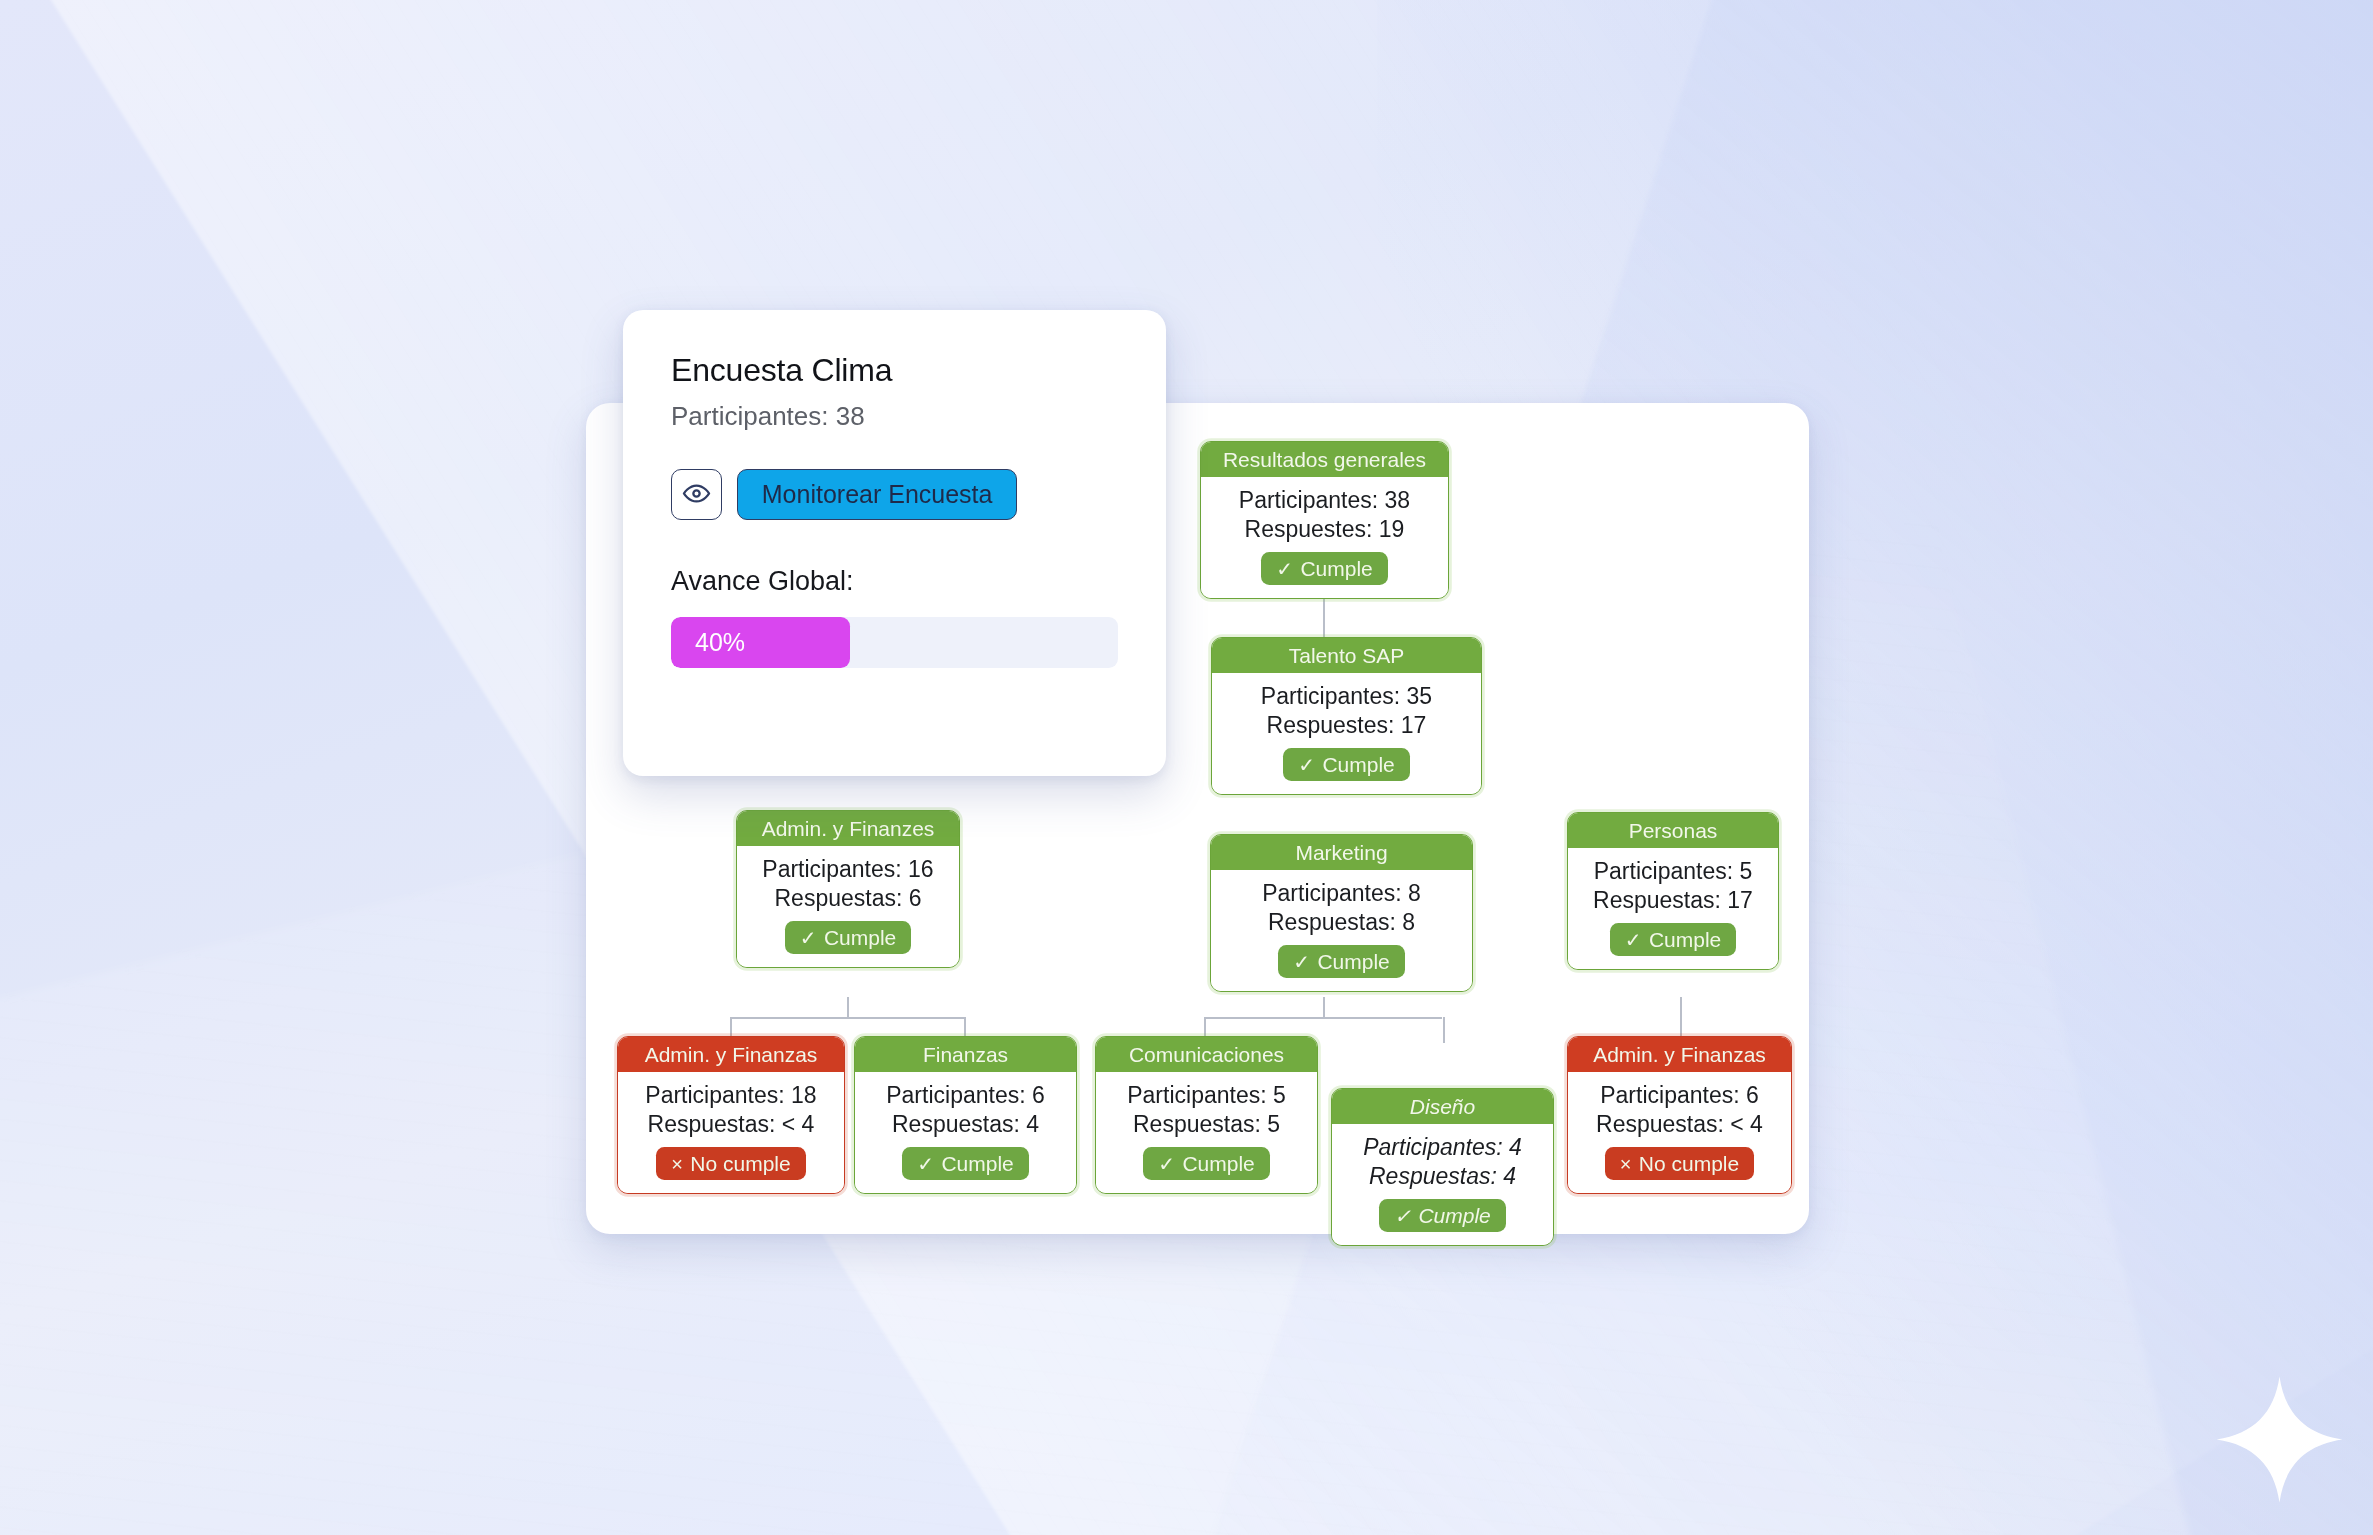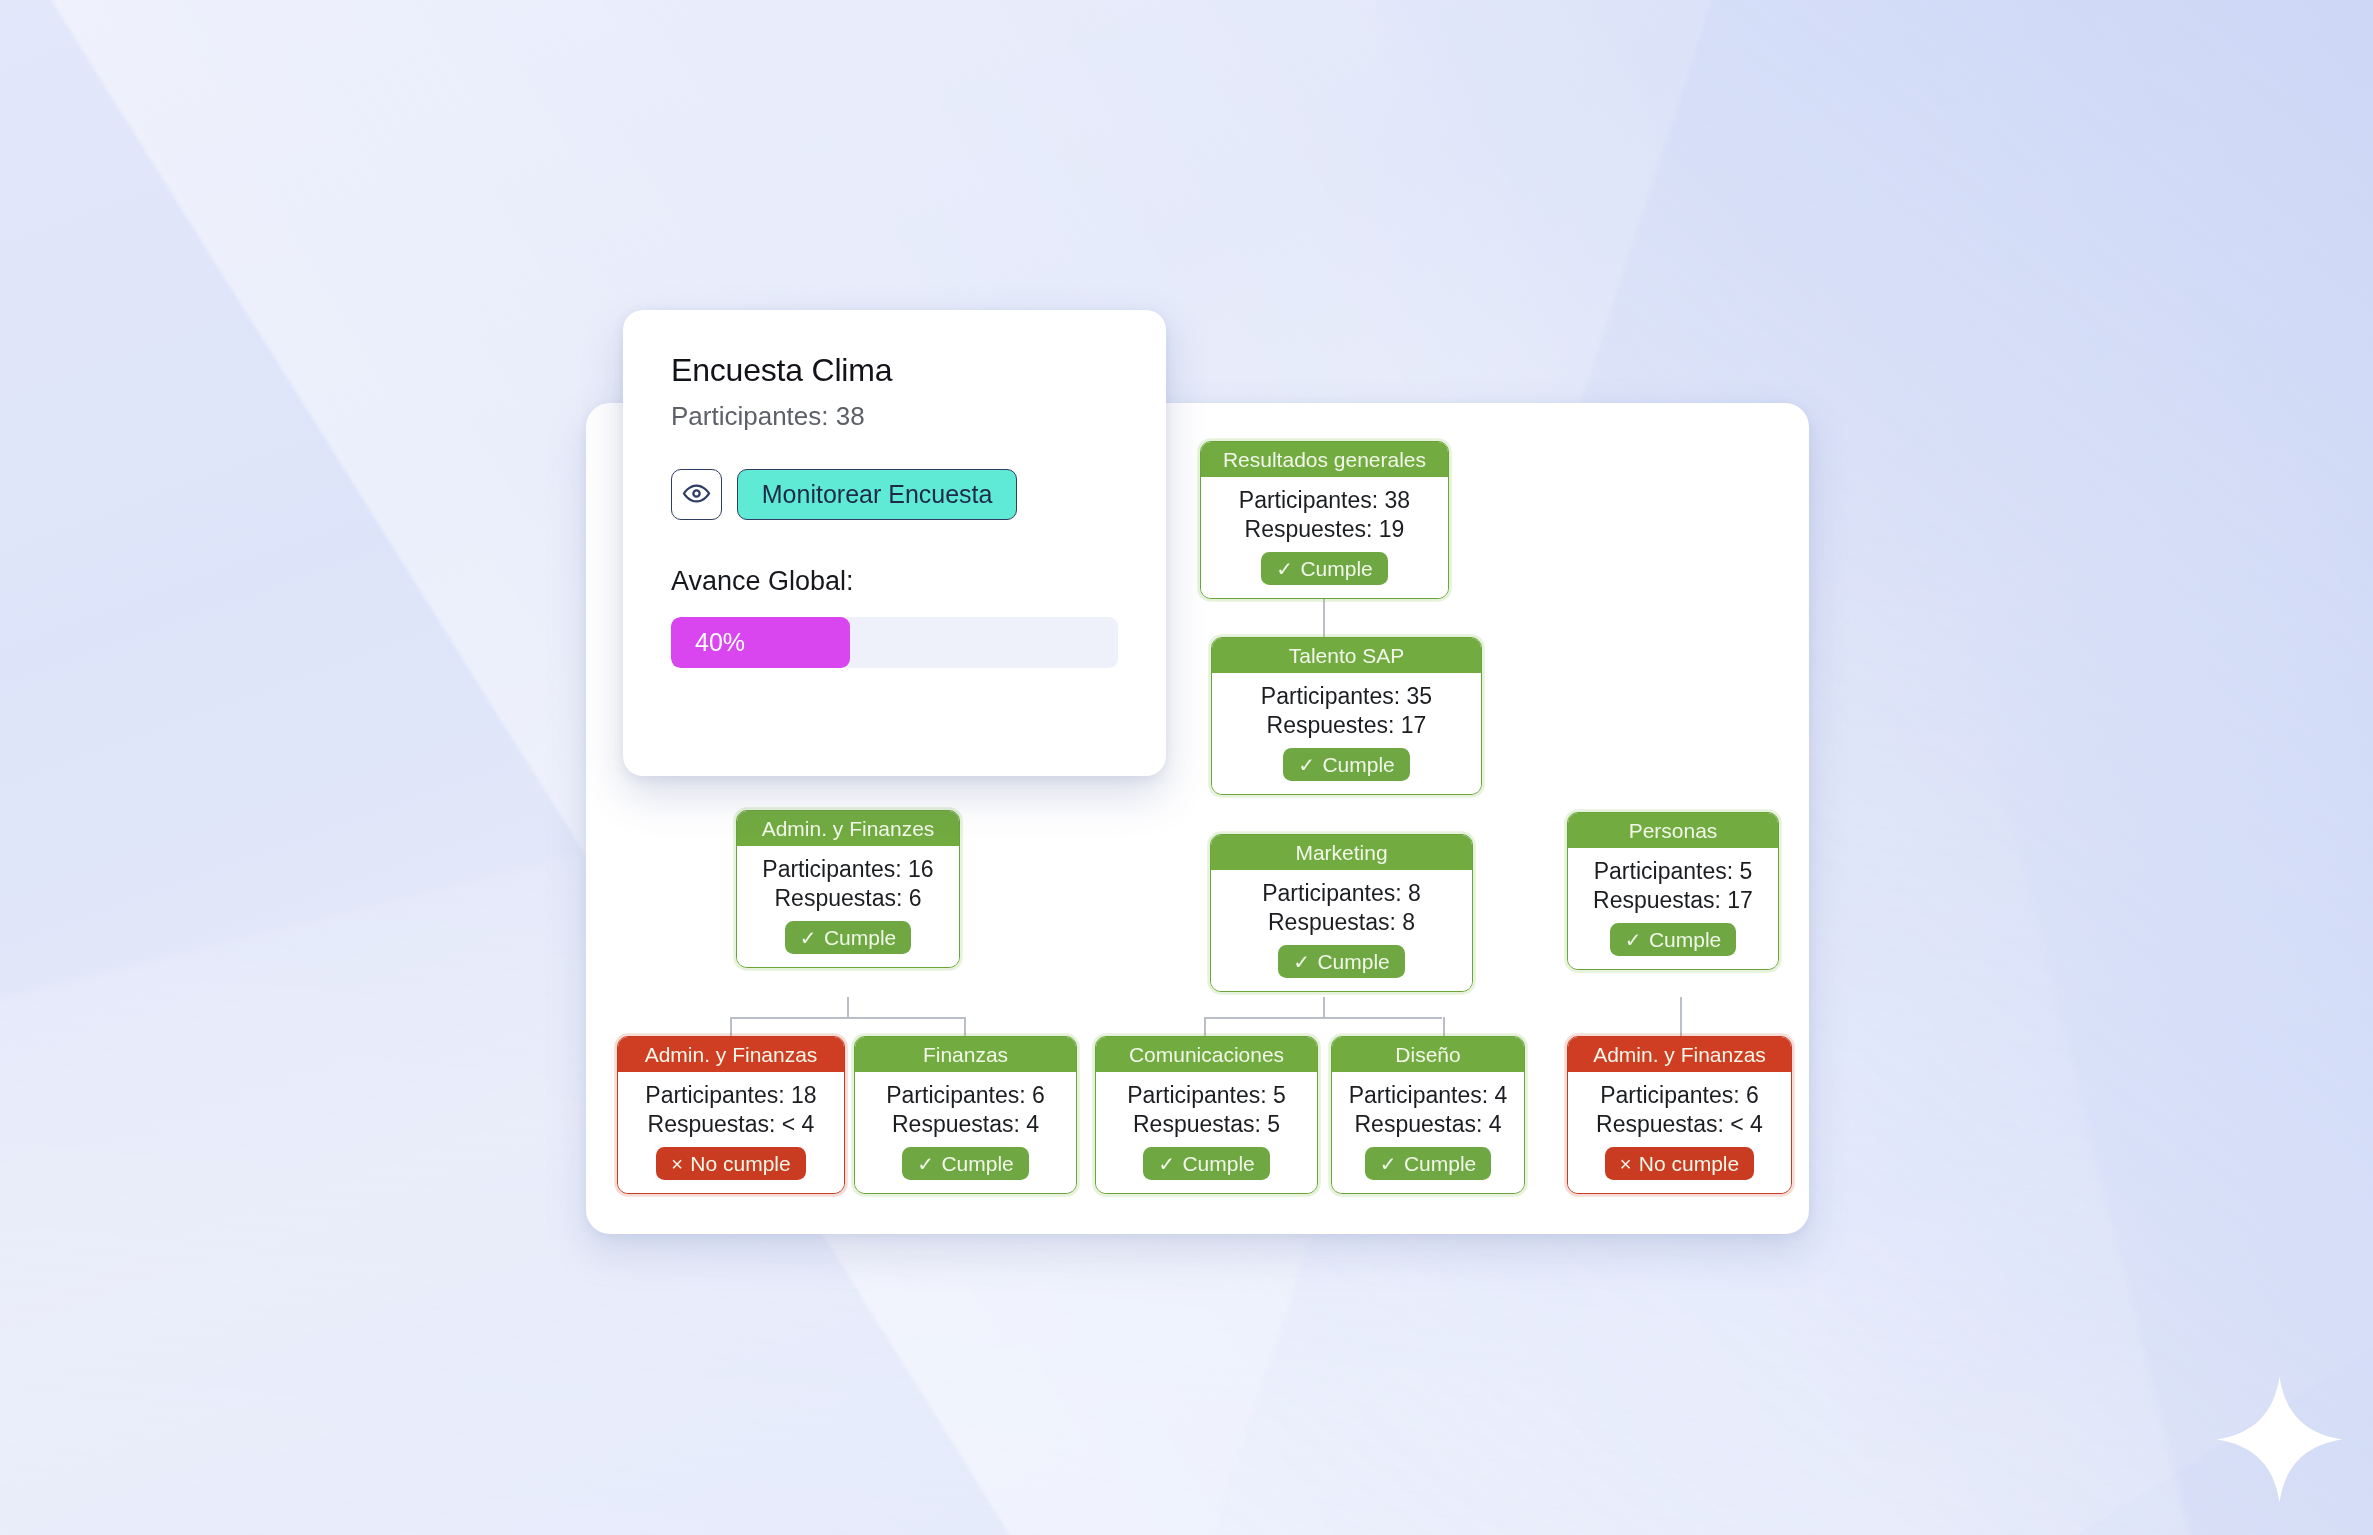--- a/index.html
+++ b/index.html
@@ -68,21 +68,21 @@
   #card-actions{
     display:flex; align-items:center; gap:14.8px; margin-top:37px;
   }
   #eye-button{
     width:51px; height:51px; border:1.8px solid #2f3c63; border-radius:10px;
     display:flex; align-items:center; justify-content:center;
     background:#fff; cursor:pointer;
   }
   #monitor-button{
     height:51px; border:1.8px solid #2f3c63; border-radius:10px;
-    background:#5eead4; color:#1f2a49; font-size:25px;
+    background:#0ea5e9; color:#1f2a49; font-size:25px;
     padding:0 24px; display:flex; align-items:center; cursor:pointer;
     font-family:"Liberation Sans", sans-serif;
     text-align:center;
   }
   #progress-label{
     font-size:27px; color:#16181d; margin-top:46px;
   }
   #progress-track{
     margin-top:20px; width:100%; height:51px;
     background:#eef1fa; border-radius:9.2px; position:relative; overflow:hidden;
@@ -262,21 +262,21 @@
     <div class="node-body">
       <div class="node-line">Participantes: 5</div>
       <div class="node-line">Respuestas: 5</div>
       <div class="badge ok">
         <span class="mark">✓</span>
         <span>Cumple</span>
       </div>
     </div>
   </div>
 
-  <div class="node ok" style="left:1331px; top:1036px; width:194px;">
+  <div class="node ok" style="left:1331px; top:1088px; width:223px;font-style:italic;">
     <div class="node-head">Diseño</div>
     <div class="node-body">
       <div class="node-line">Participantes: 4</div>
       <div class="node-line">Respuestas: 4</div>
       <div class="badge ok">
         <span class="mark">✓</span>
         <span>Cumple</span>
       </div>
     </div>
   </div>

